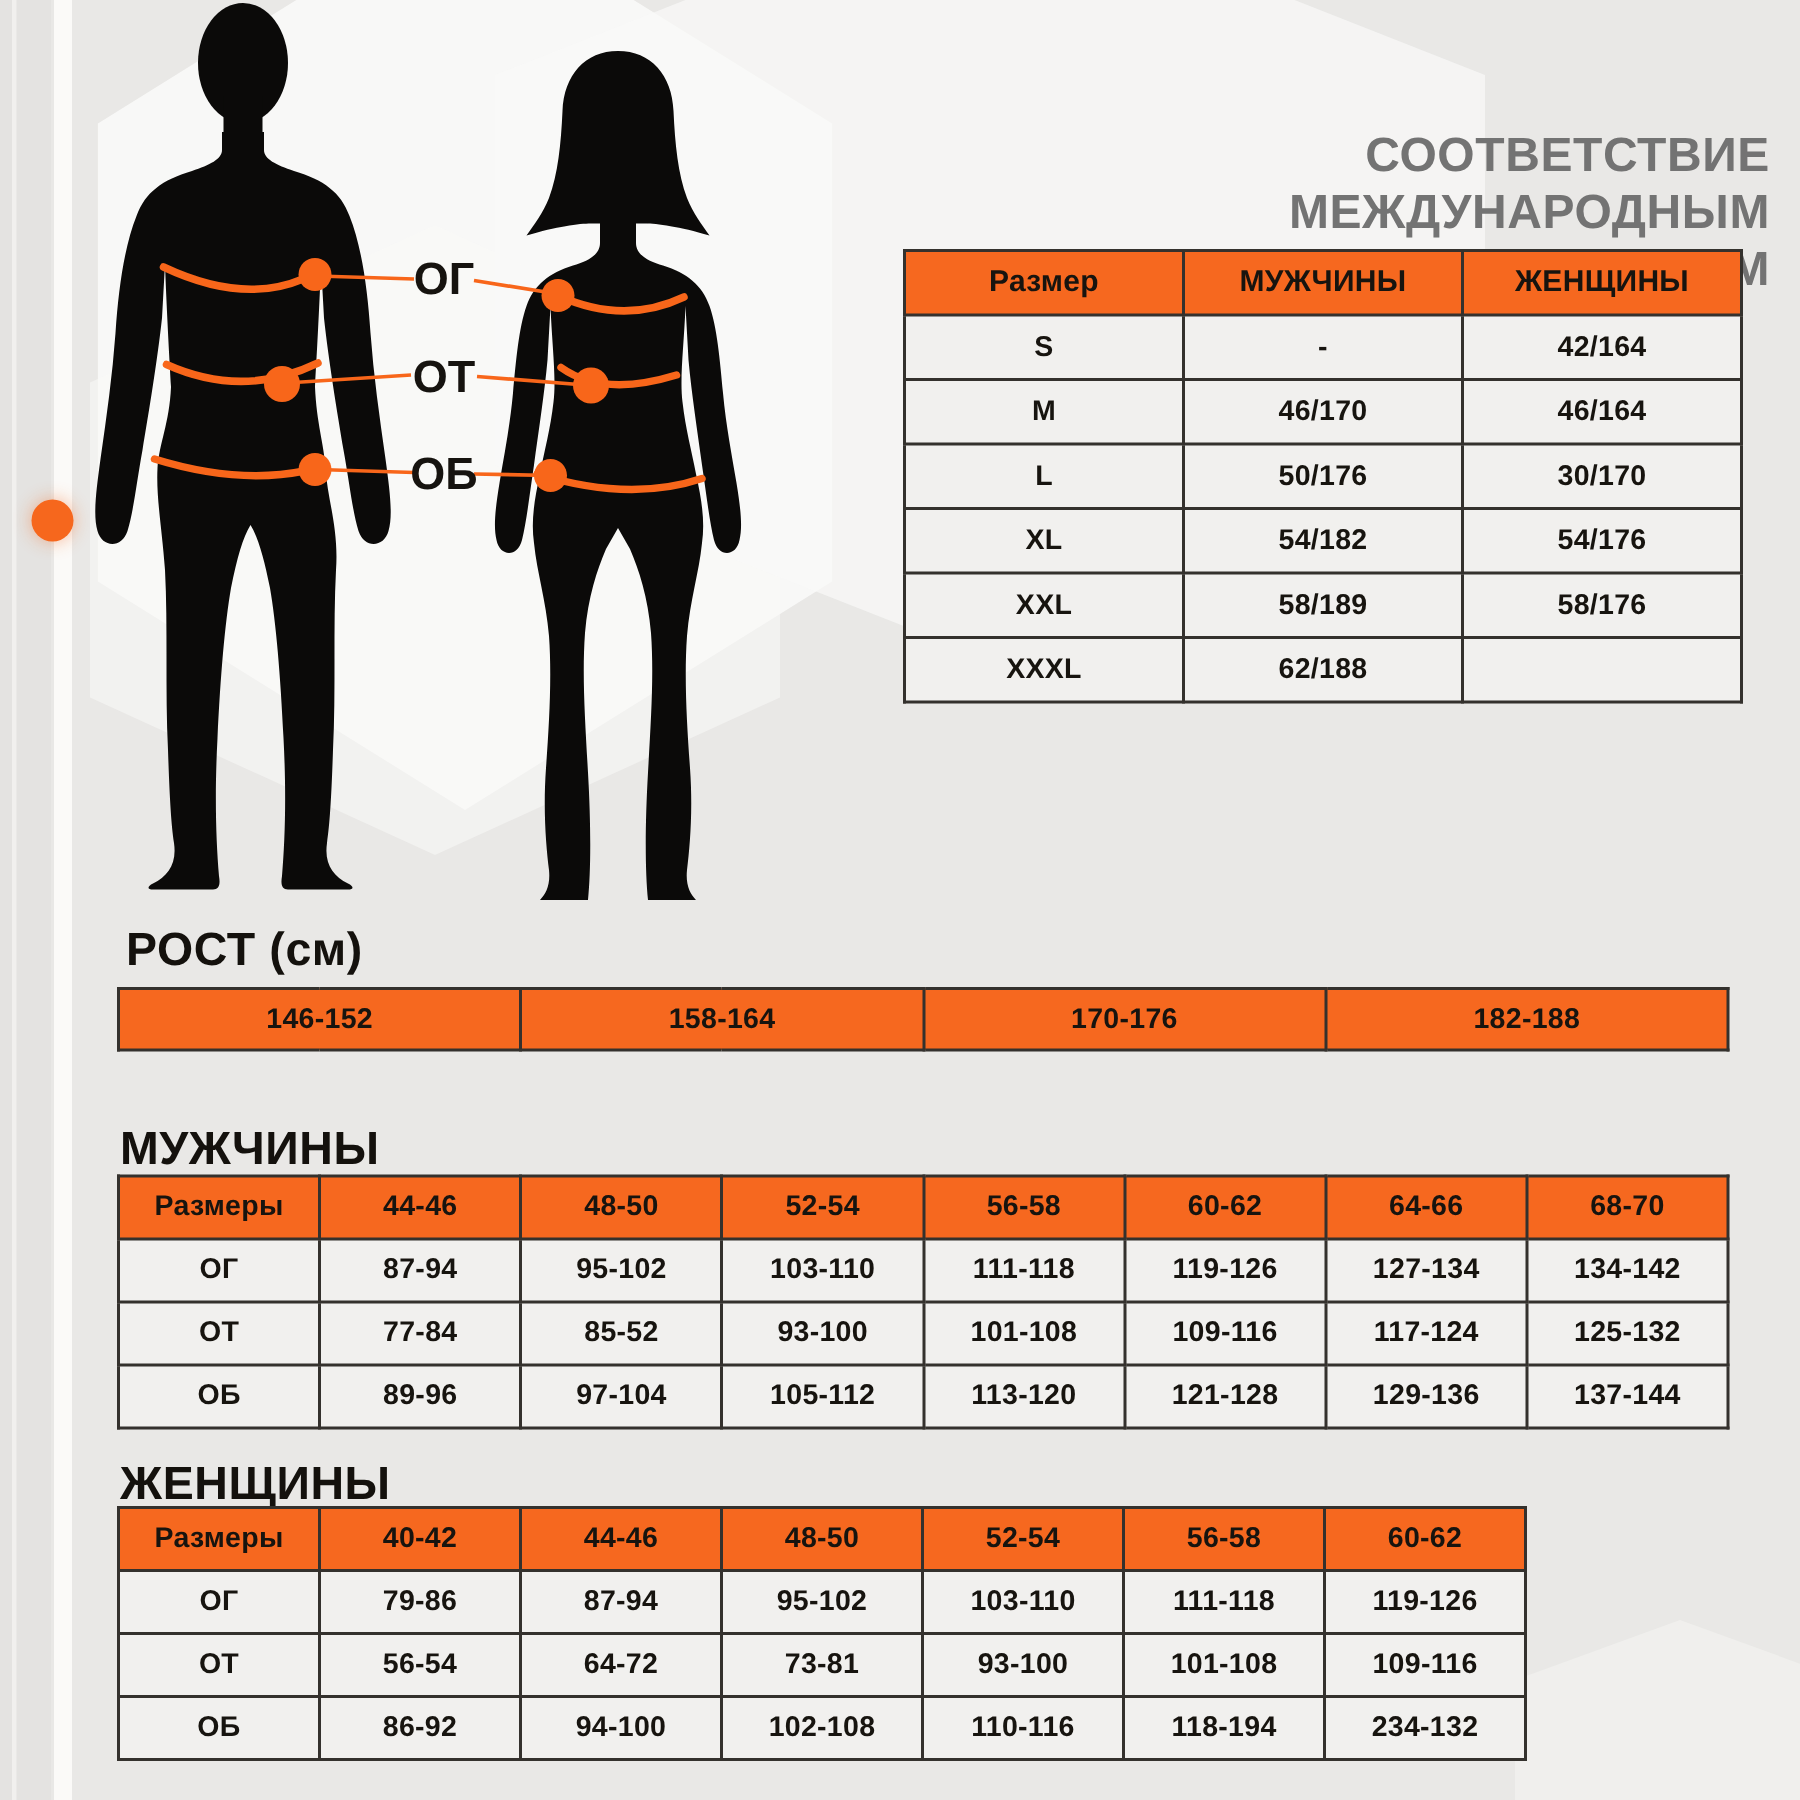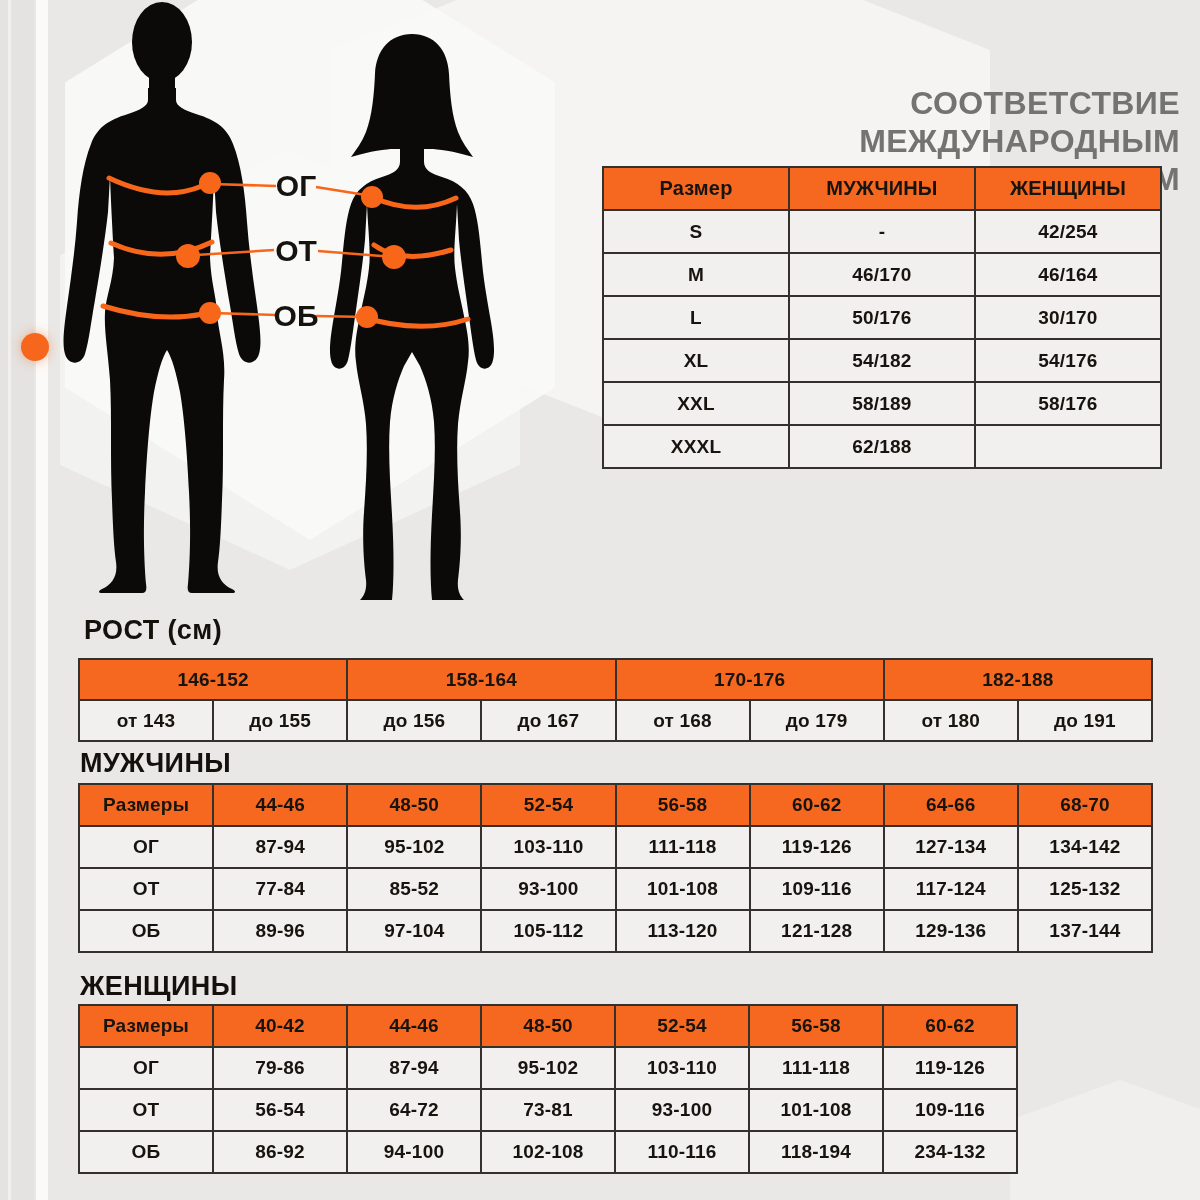--- a/index.html
+++ b/index.html
@@ -18,21 +18,21 @@
   .hex-d { left:1010px; top:1080px; width:220px; height:160px; opacity:.4; }
   .orange-dot { position:absolute; left:21px; top:333px; width:28px; height:28px; border-radius:50%;
                 background:#F6671D; box-shadow:0 0 12px rgba(246,103,29,.45); }
 
   
   .figure-svg { position:absolute; left:50px; top:0; }
 
   
   .intl-title { position:absolute; left:585px; top:84px; width:595px; text-align:right;
                 font-size:32px; font-weight:800; line-height:38px; letter-spacing:.4px; color:#737373; }
-  .sec-title { position:absolute; font-size:27px; font-weight:800; letter-spacing:.4px; color:#14110D; }
+  .sec-title { position:absolute; font-size:31px; font-weight:800; letter-spacing:.4px; color:#14110D; }
   .t-height { left:84px; top:615px; }
   .t-men    { left:80px; top:748px; }
   .t-women  { left:80px; top:971px; }
 
   
   table.tbl { position:absolute; border-collapse:collapse; table-layout:fixed; }
   table.tbl td { border:2px solid #34312D; background:#F1F0EE; text-align:center; vertical-align:middle;
                  font-weight:700; font-size:19px; color:#17140F; letter-spacing:.2px; padding:0; }
   table.tbl tr.orange td { background:#F6681F; }
   table.intl  { left:602px; top:166px; width:560px; }
@@ -211,21 +211,21 @@
   <table class="tbl intl">
     <tbody>
         <tr class="orange">
       <td>Размер</td>
       <td>МУЖЧИНЫ</td>
       <td>ЖЕНЩИНЫ</td>
     </tr>
     <tr>
       <td>S</td>
       <td>-</td>
-      <td>42/254</td>
+      <td>42/164</td>
     </tr>
     <tr>
       <td>M</td>
       <td>46/170</td>
       <td>46/164</td>
     </tr>
     <tr>
       <td>L</td>
       <td>50/176</td>
       <td>30/170</td>
@@ -249,30 +249,20 @@
     </table>
 
   <div class="sec-title t-height">РОСТ (см)</div>
   <table class="tbl ht">
     <tbody>
         <tr class="orange">
       <td colspan="2">146-152</td>
       <td colspan="2">158-164</td>
       <td colspan="2">170-176</td>
       <td colspan="2">182-188</td>
-    </tr>
-    <tr>
-      <td>от 143</td>
-      <td>до 155</td>
-      <td>до 156</td>
-      <td>до 167</td>
-      <td>от 168</td>
-      <td>до 179</td>
-      <td>от 180</td>
-      <td>до 191</td>
     </tr>
   </tbody>
     </table>
 
   <div class="sec-title t-men">МУЖЧИНЫ</div>
   <table class="tbl men">
     <tbody>
         <tr class="orange">
       <td>Размеры</td>
       <td>44-46</td>

